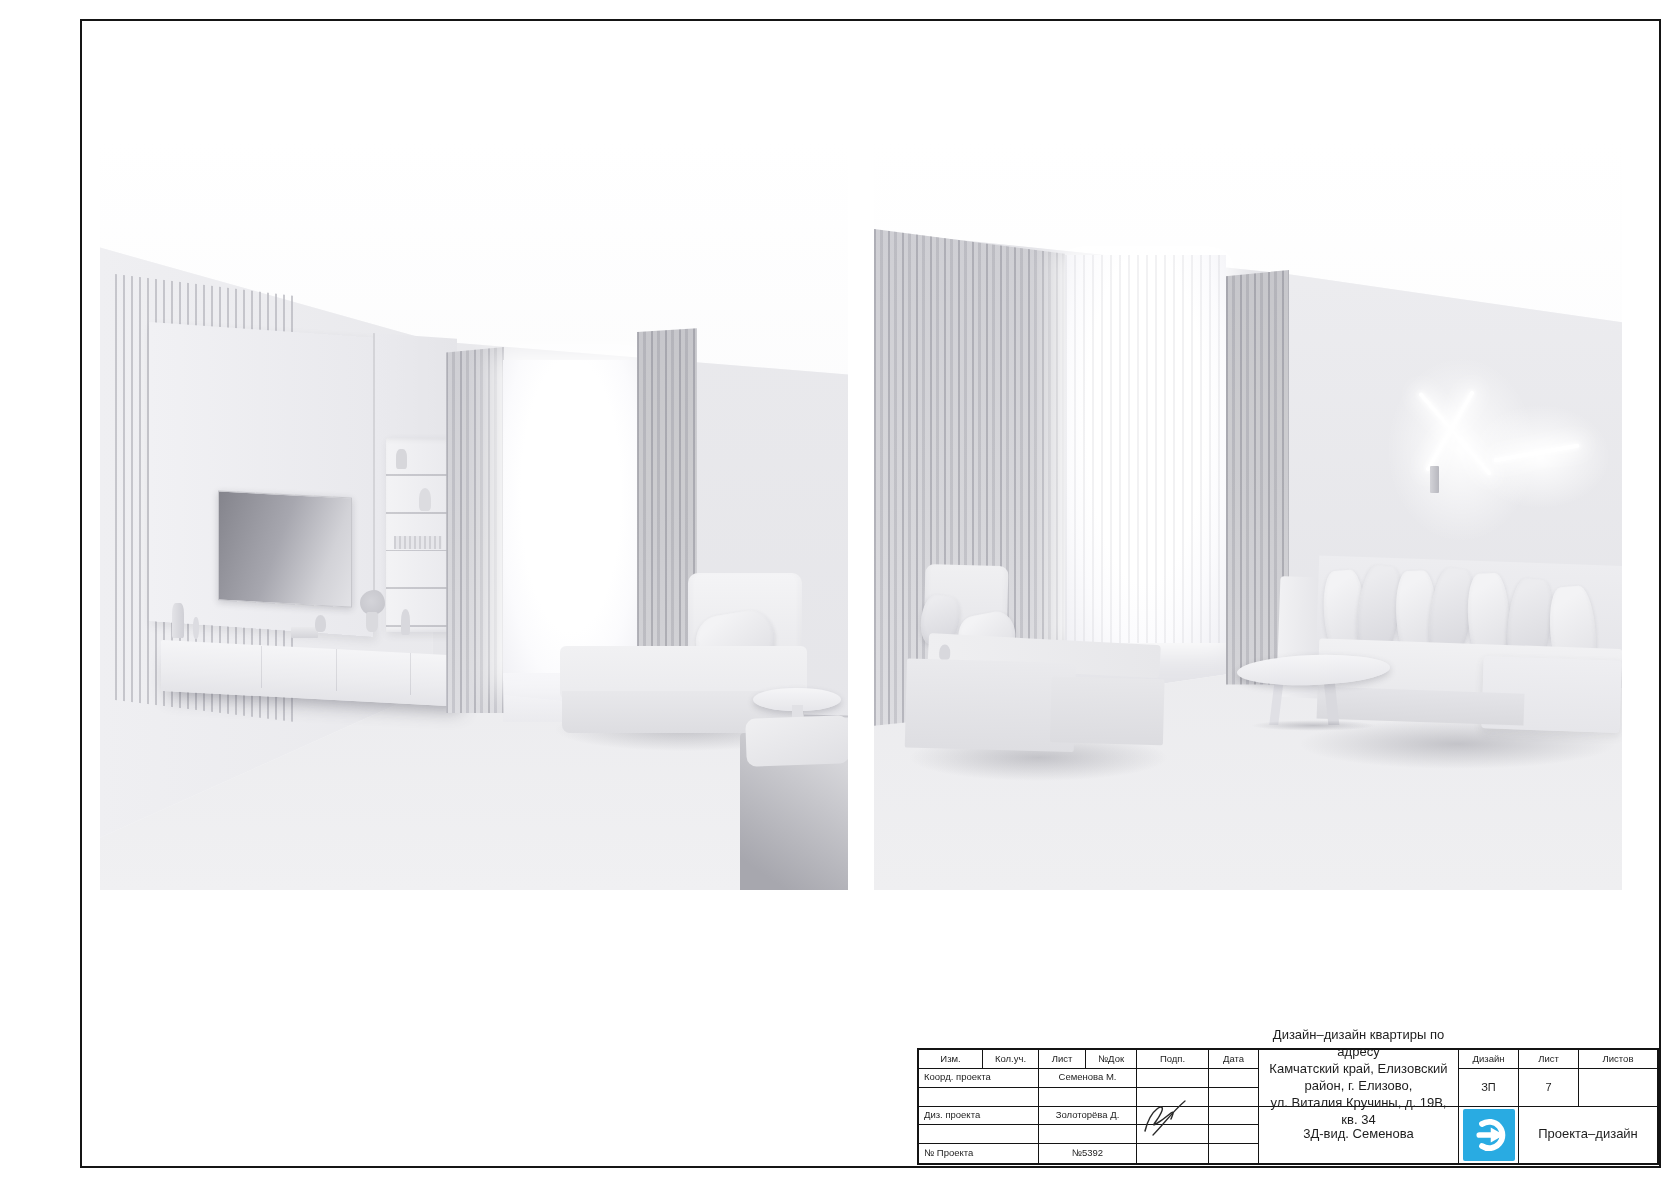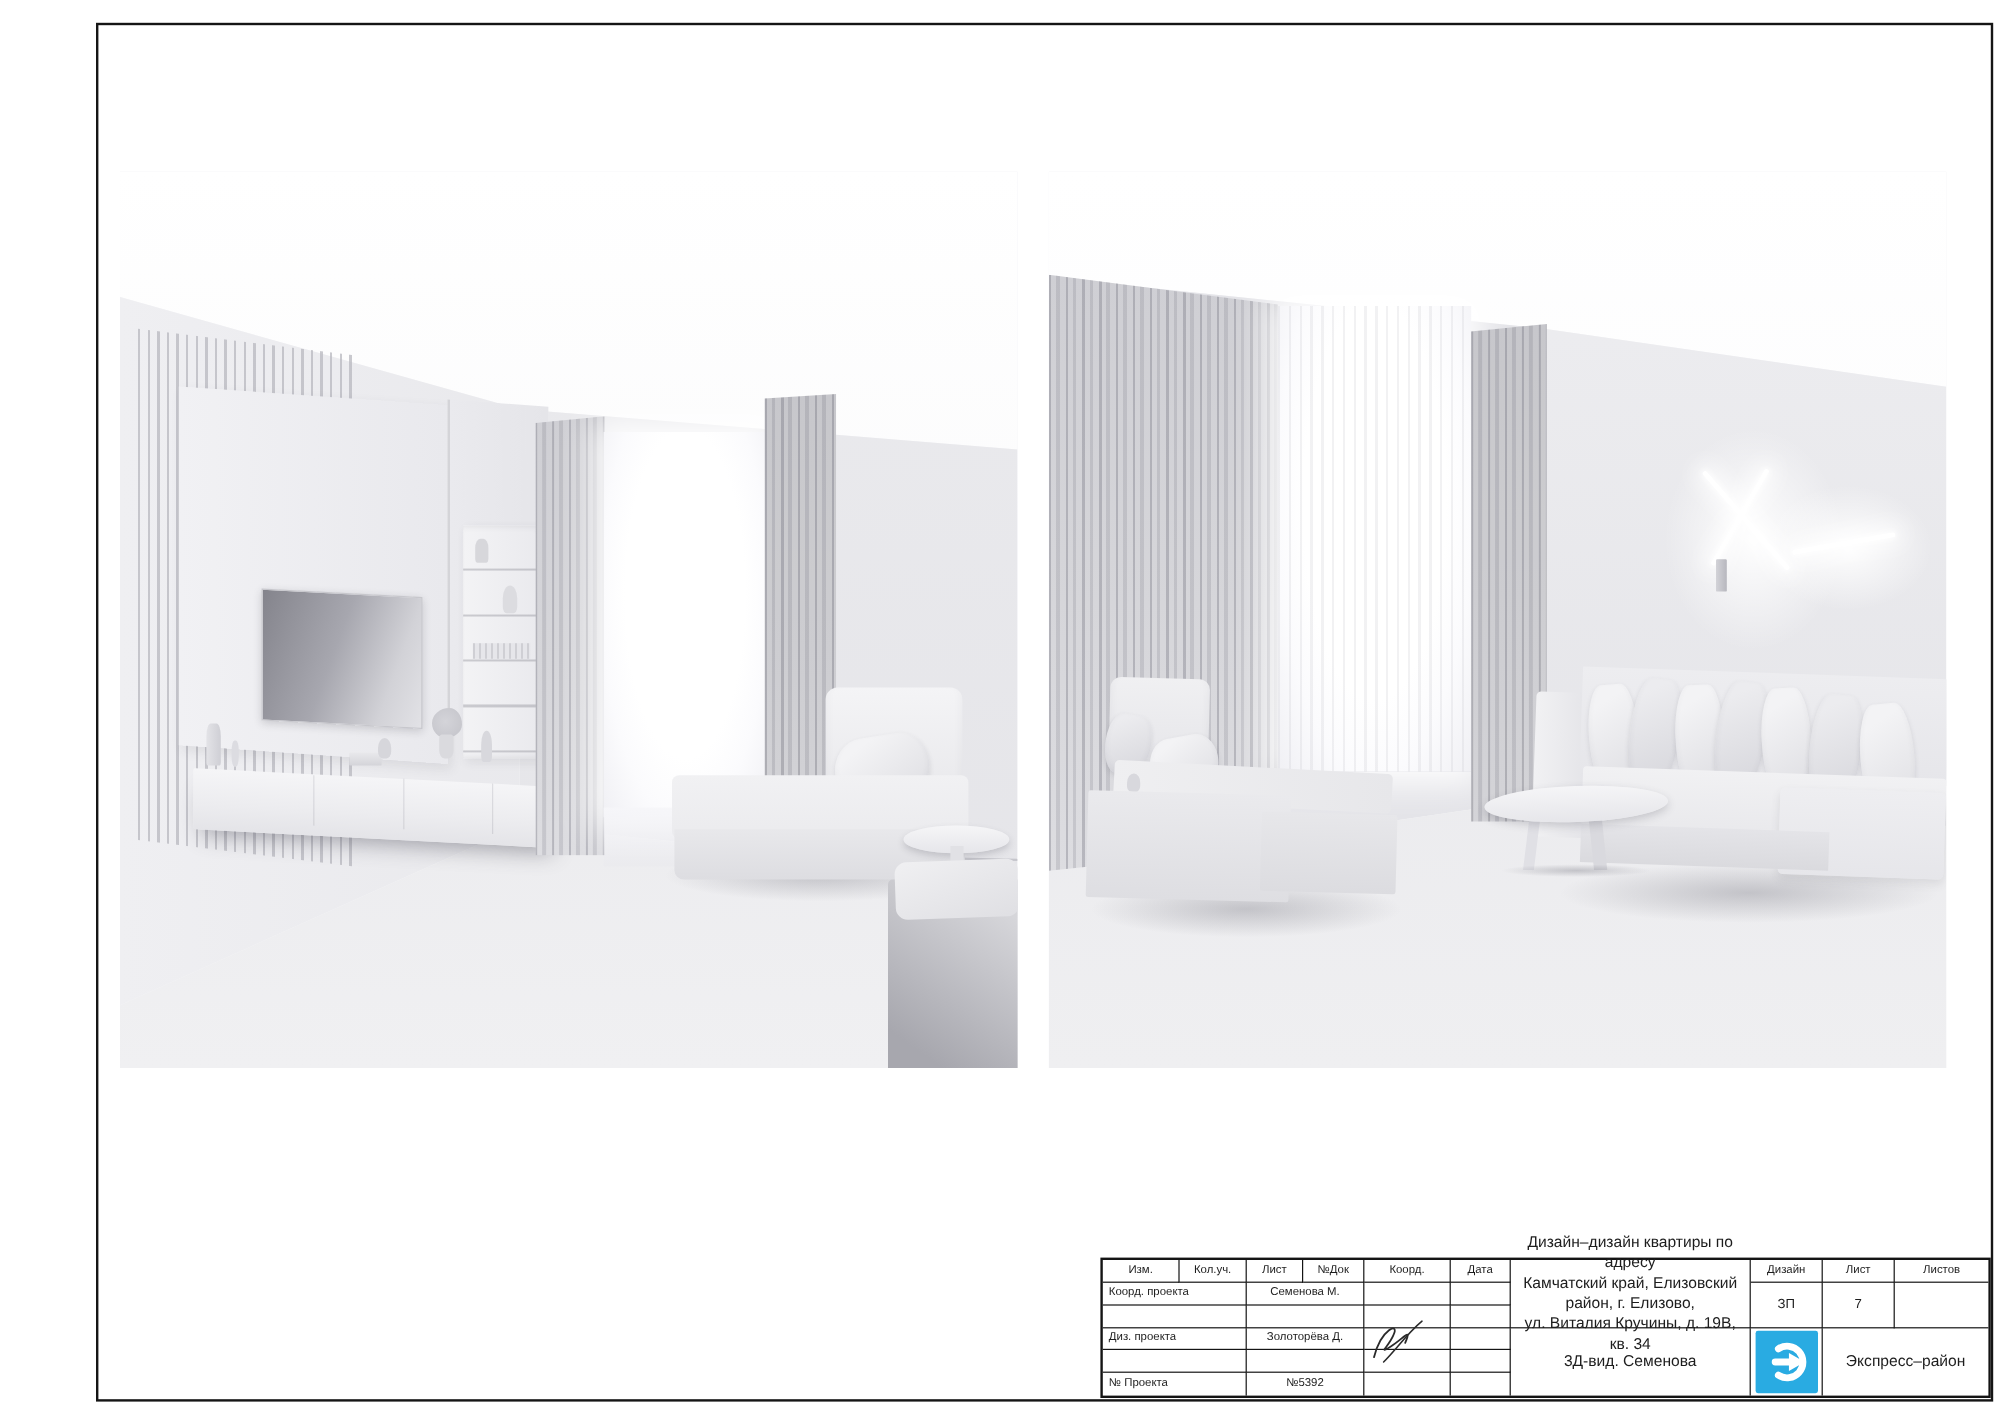--- a/index.html
+++ b/index.html
@@ -165,21 +165,21 @@
     <div class="abs" style="left:0;top:0;width:100%;height:40%;background:linear-gradient(180deg,#f5f5f7,#e6e6ea);border-radius:50%;transform:rotate(-2deg);box-shadow:0 3px 7px rgba(70,70,82,.22);"></div>
     <div class="fshadow" style="left:8%;top:88%;width:84%;height:14%;"></div>
   </div>
 </div>
 
 <div id="tblock">
   <div class="tc" style="grid-area:1/1/2/2">Изм.</div>
   <div class="tc" style="grid-area:1/2/2/3">Кол.уч.</div>
   <div class="tc" style="grid-area:1/3/2/4">Лист</div>
   <div class="tc" style="grid-area:1/4/2/5">№Док</div>
-  <div class="tc" style="grid-area:1/5/2/6">Коорд.</div>
+  <div class="tc" style="grid-area:1/5/2/6">Подп.</div>
   <div class="tc" style="grid-area:1/6/2/7">Дата</div>
 
   <div class="tc ttl" style="grid-area:1/7/4/8">
     <div>Дизайн–дизайн квартиры по адресу</div>
     <div>Камчатский край, Елизовский район, г. Елизово,</div>
     <div>ул. Виталия Кручины, д. 19В, кв. 34</div>
   </div>
 
   <div class="tc" style="grid-area:1/8/2/9">Дизайн</div>
   <div class="tc" style="grid-area:1/9/2/10">Лист</div>
@@ -212,21 +212,21 @@
 
   <div class="tc nbb" style="grid-area:4/8/7/9">
     <div class="logo" style="background:#29abe2;">
       <svg width="44" height="44" viewBox="0 0 100 100">
         <path d="M34 25 A30 30 0 1 1 34 75" fill="none" stroke="#ffffff" stroke-width="13" stroke-linecap="round"></path>
         <path d="M28 50 H56" fill="none" stroke="#ffffff" stroke-width="13" stroke-linecap="round"></path>
         <polygon points="54,33 84,50 54,67" fill="#ffffff"></polygon>
       </svg>
     </div>
   </div>
-  <div class="tc big nbr nbb" style="grid-area:4/9/7/11">Экспресс–район</div>
+  <div class="tc big nbr nbb" style="grid-area:4/9/7/11">Проекта–дизайн</div>
 
   <div class="tc tl" style="grid-area:5/1/6/3"></div>
   <div class="tc" style="grid-area:5/3/6/5"></div>
   <div class="tc" style="grid-area:5/5/6/6"></div>
   <div class="tc" style="grid-area:5/6/6/7"></div>
 
   <div class="tc tl nbb" style="grid-area:6/1/7/3">№ Проекта</div>
   <div class="tc nbb" style="grid-area:6/3/7/5">№5392</div>
   <div class="tc nbb" style="grid-area:6/5/7/6"></div>
   <div class="tc nbb" style="grid-area:6/6/7/7"></div>

